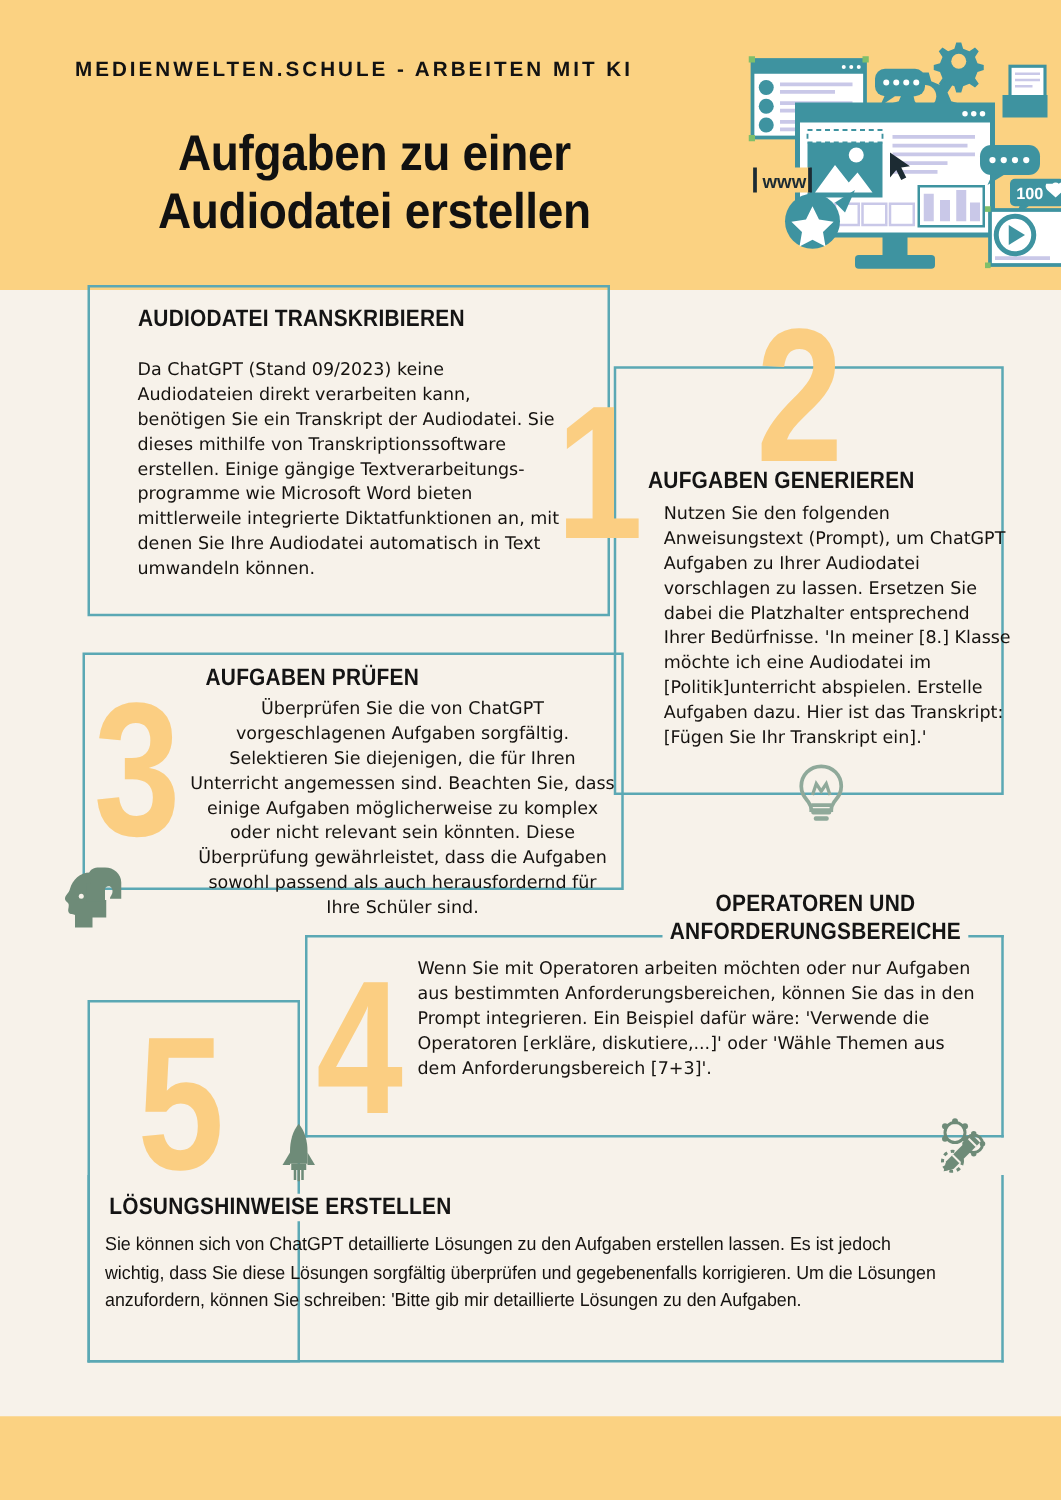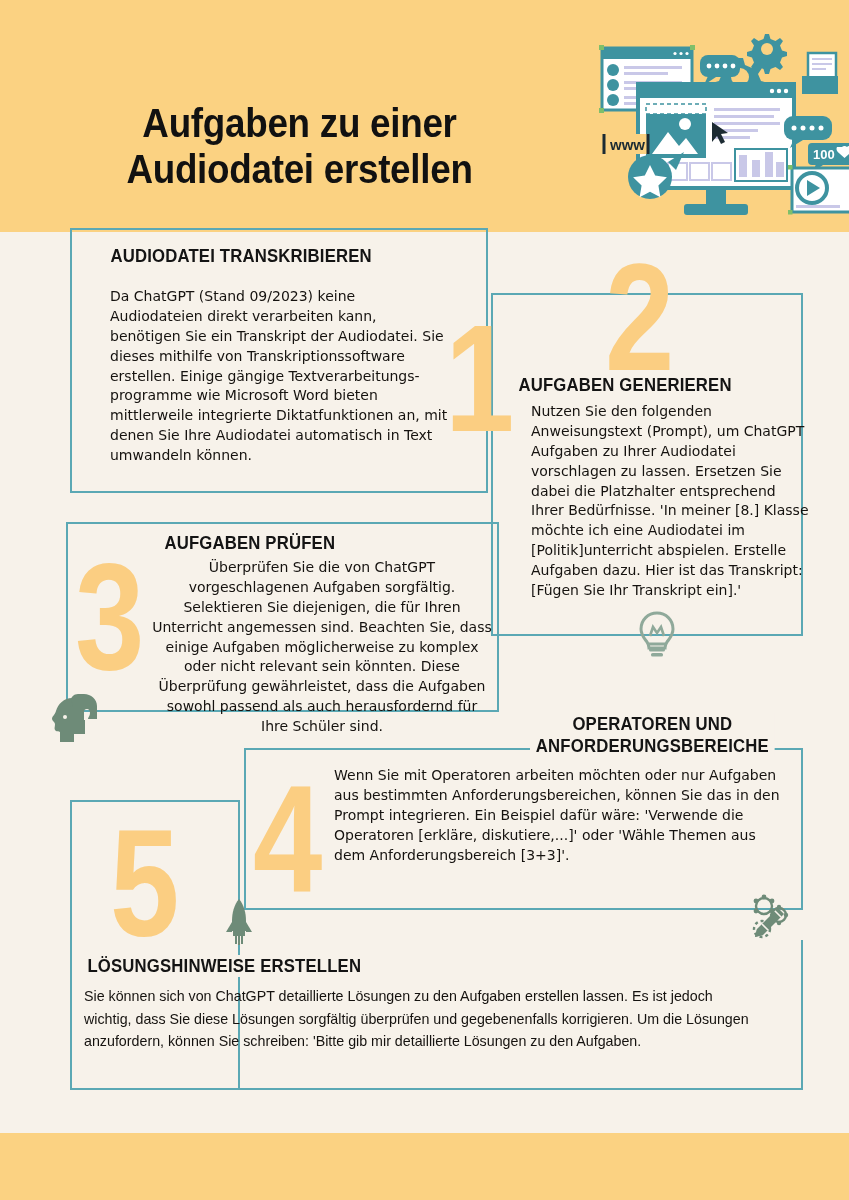--- a/index.html
+++ b/index.html
@@ -163,20 +163,21 @@
   .deco { position: absolute; z-index: 9; }
 </style>
 </head>
 <body>
 
 <div class="page">
 
   <div class="header-band"></div>
   <div class="footer-band"></div>
 
+  <div class="kicker">MEDIENWELTEN.SCHULE - ARBEITEN MIT KI</div>
 
   <div class="main-title">Aufgaben zu einer Audiodatei erstellen</div>
 
   <div class="hero">
     <svg width="288" height="205" viewBox="0 0 288 205" xmlns="http://www.w3.org/2000/svg">
       <g>
 
         <rect x="22" y="26" width="90" height="62" fill="#FFFFFF" stroke="#3E93A0" stroke-width="3"></rect>
         <rect x="22" y="26" width="90" height="11" fill="#3E93A0"></rect>
         <circle cx="95" cy="31.5" r="1.6" fill="#FFFFFF"></circle>
@@ -312,21 +313,21 @@
   <div class="sect-title" id="title3">AUFGABEN PRÜFEN</div>
   <div class="body-text" id="text3">Überprüfen Sie die von ChatGPT vorgeschlagenen Aufgaben sorgfältig. Selektieren Sie diejenigen, die für Ihren Unterricht angemessen sind. Beachten Sie, dass einige Aufgaben möglicherweise zu komplex oder nicht relevant sein könnten. Diese Überprüfung gewährleistet, dass die Aufgaben sowohl passend als auch herausfordernd für Ihre Schüler sind.</div>
 
   <div class="box" id="box4-top-left"></div>
   <div class="box" id="box4-top-right"></div>
   <div class="box" id="box4-left"></div>
   <div class="box" id="box4-right"></div>
   <div class="box" id="box4-bottom"></div>
   <div class="big-num" id="num4">4</div>
   <div class="sect-title two-line" id="title4">OPERATOREN UND ANFORDERUNGSBEREICHE</div>
-  <div class="body-text" id="text4">Wenn Sie mit Operatoren arbeiten möchten oder nur Aufgaben aus bestimmten Anforderungsbereichen, können Sie das in den Prompt integrieren. Ein Beispiel dafür wäre: 'Verwende die Operatoren [erkläre, diskutiere,...]' oder 'Wähle Themen aus dem Anforderungsbereich [3+3]'.</div>
+  <div class="body-text" id="text4">Wenn Sie mit Operatoren arbeiten möchten oder nur Aufgaben aus bestimmten Anforderungsbereichen, können Sie das in den Prompt integrieren. Ein Beispiel dafür wäre: 'Verwende die Operatoren [erkläre, diskutiere,...]' oder 'Wähle Themen aus dem Anforderungsbereich [7+3]'.</div>
 
   <div class="box no-bg" id="box5-col"></div>
   <div class="big-num" id="num5">5</div>
   <div class="sect-title" id="title5">LÖSUNGSHINWEISE ERSTELLEN</div>
   <div class="body-text narrow" id="text5">Sie können sich von ChatGPT detaillierte Lösungen zu den Aufgaben erstellen lassen. Es ist jedoch wichtig, dass Sie diese Lösungen sorgfältig überprüfen und gegebenenfalls korrigieren. Um die Lösungen anzufordern, können Sie schreiben: 'Bitte gib mir detaillierte Lösungen zu den Aufgaben.</div>
 
   <div class="box no-bg" style="left:70px; top:940px; width:733px; height:150px; border-top:0;"></div>
 
   <div class="deco" style="left:52px; top:692px;">
     <svg width="50" height="56" viewBox="0 0 50 56" xmlns="http://www.w3.org/2000/svg">

